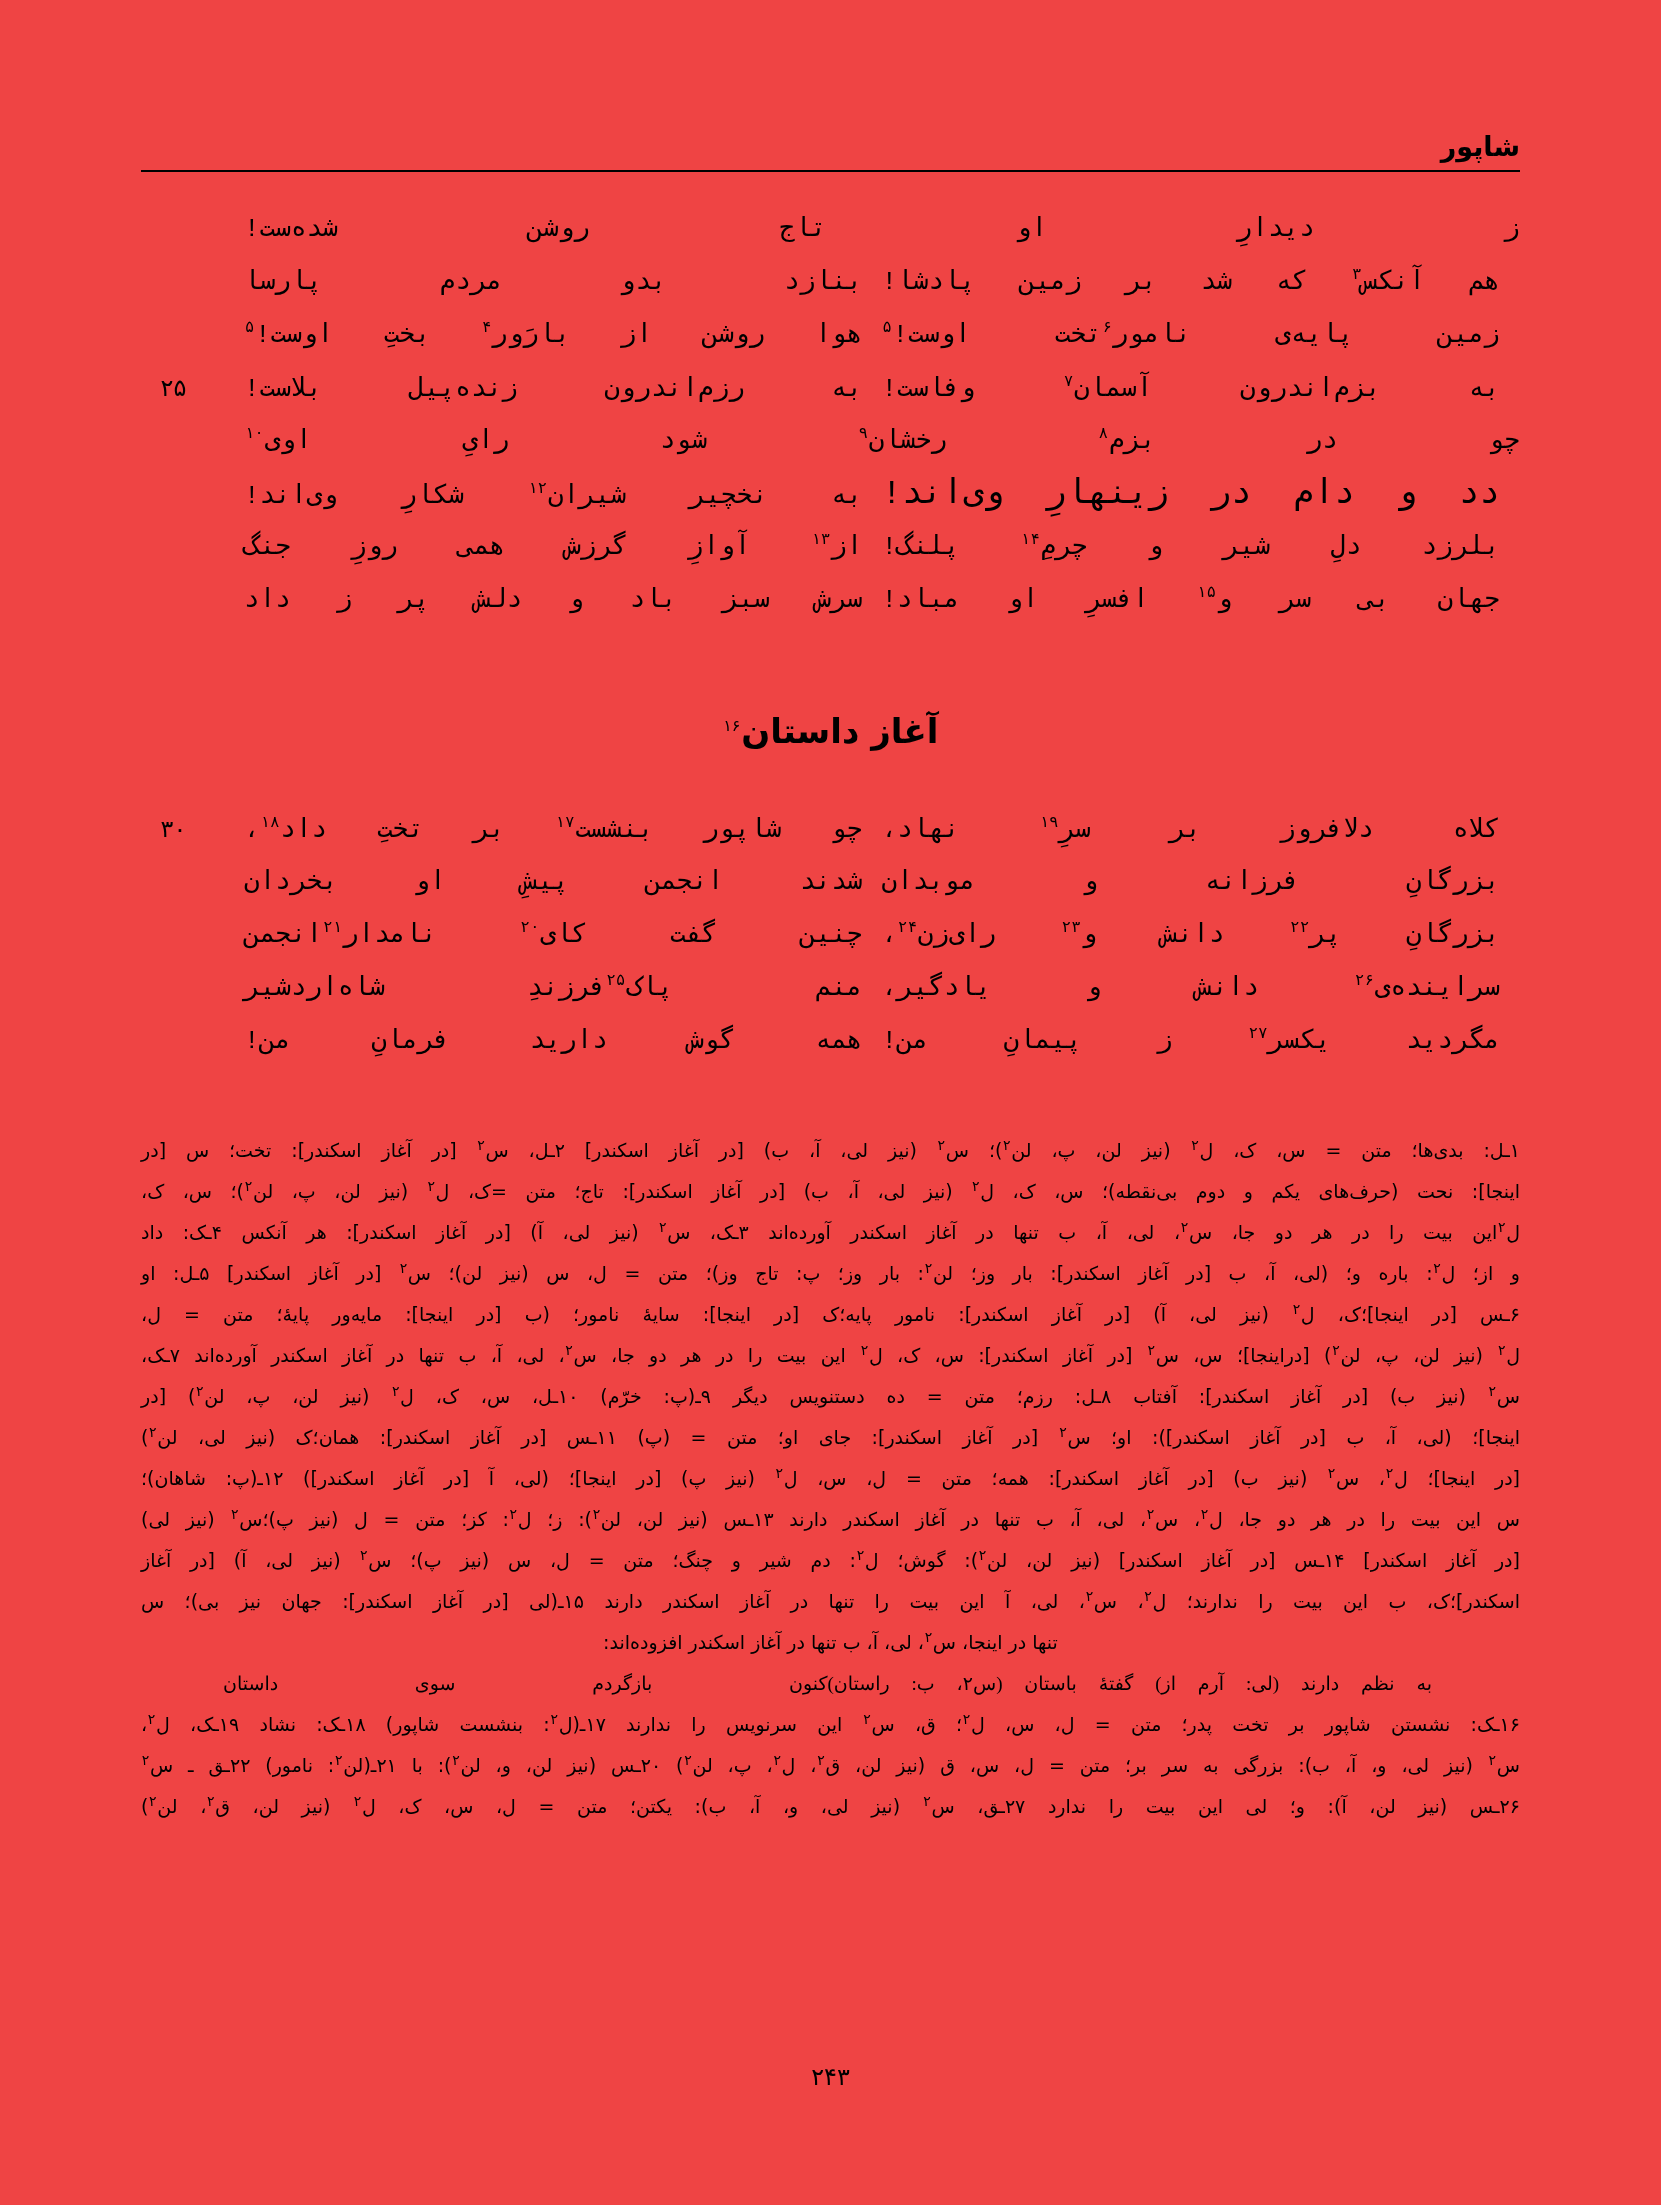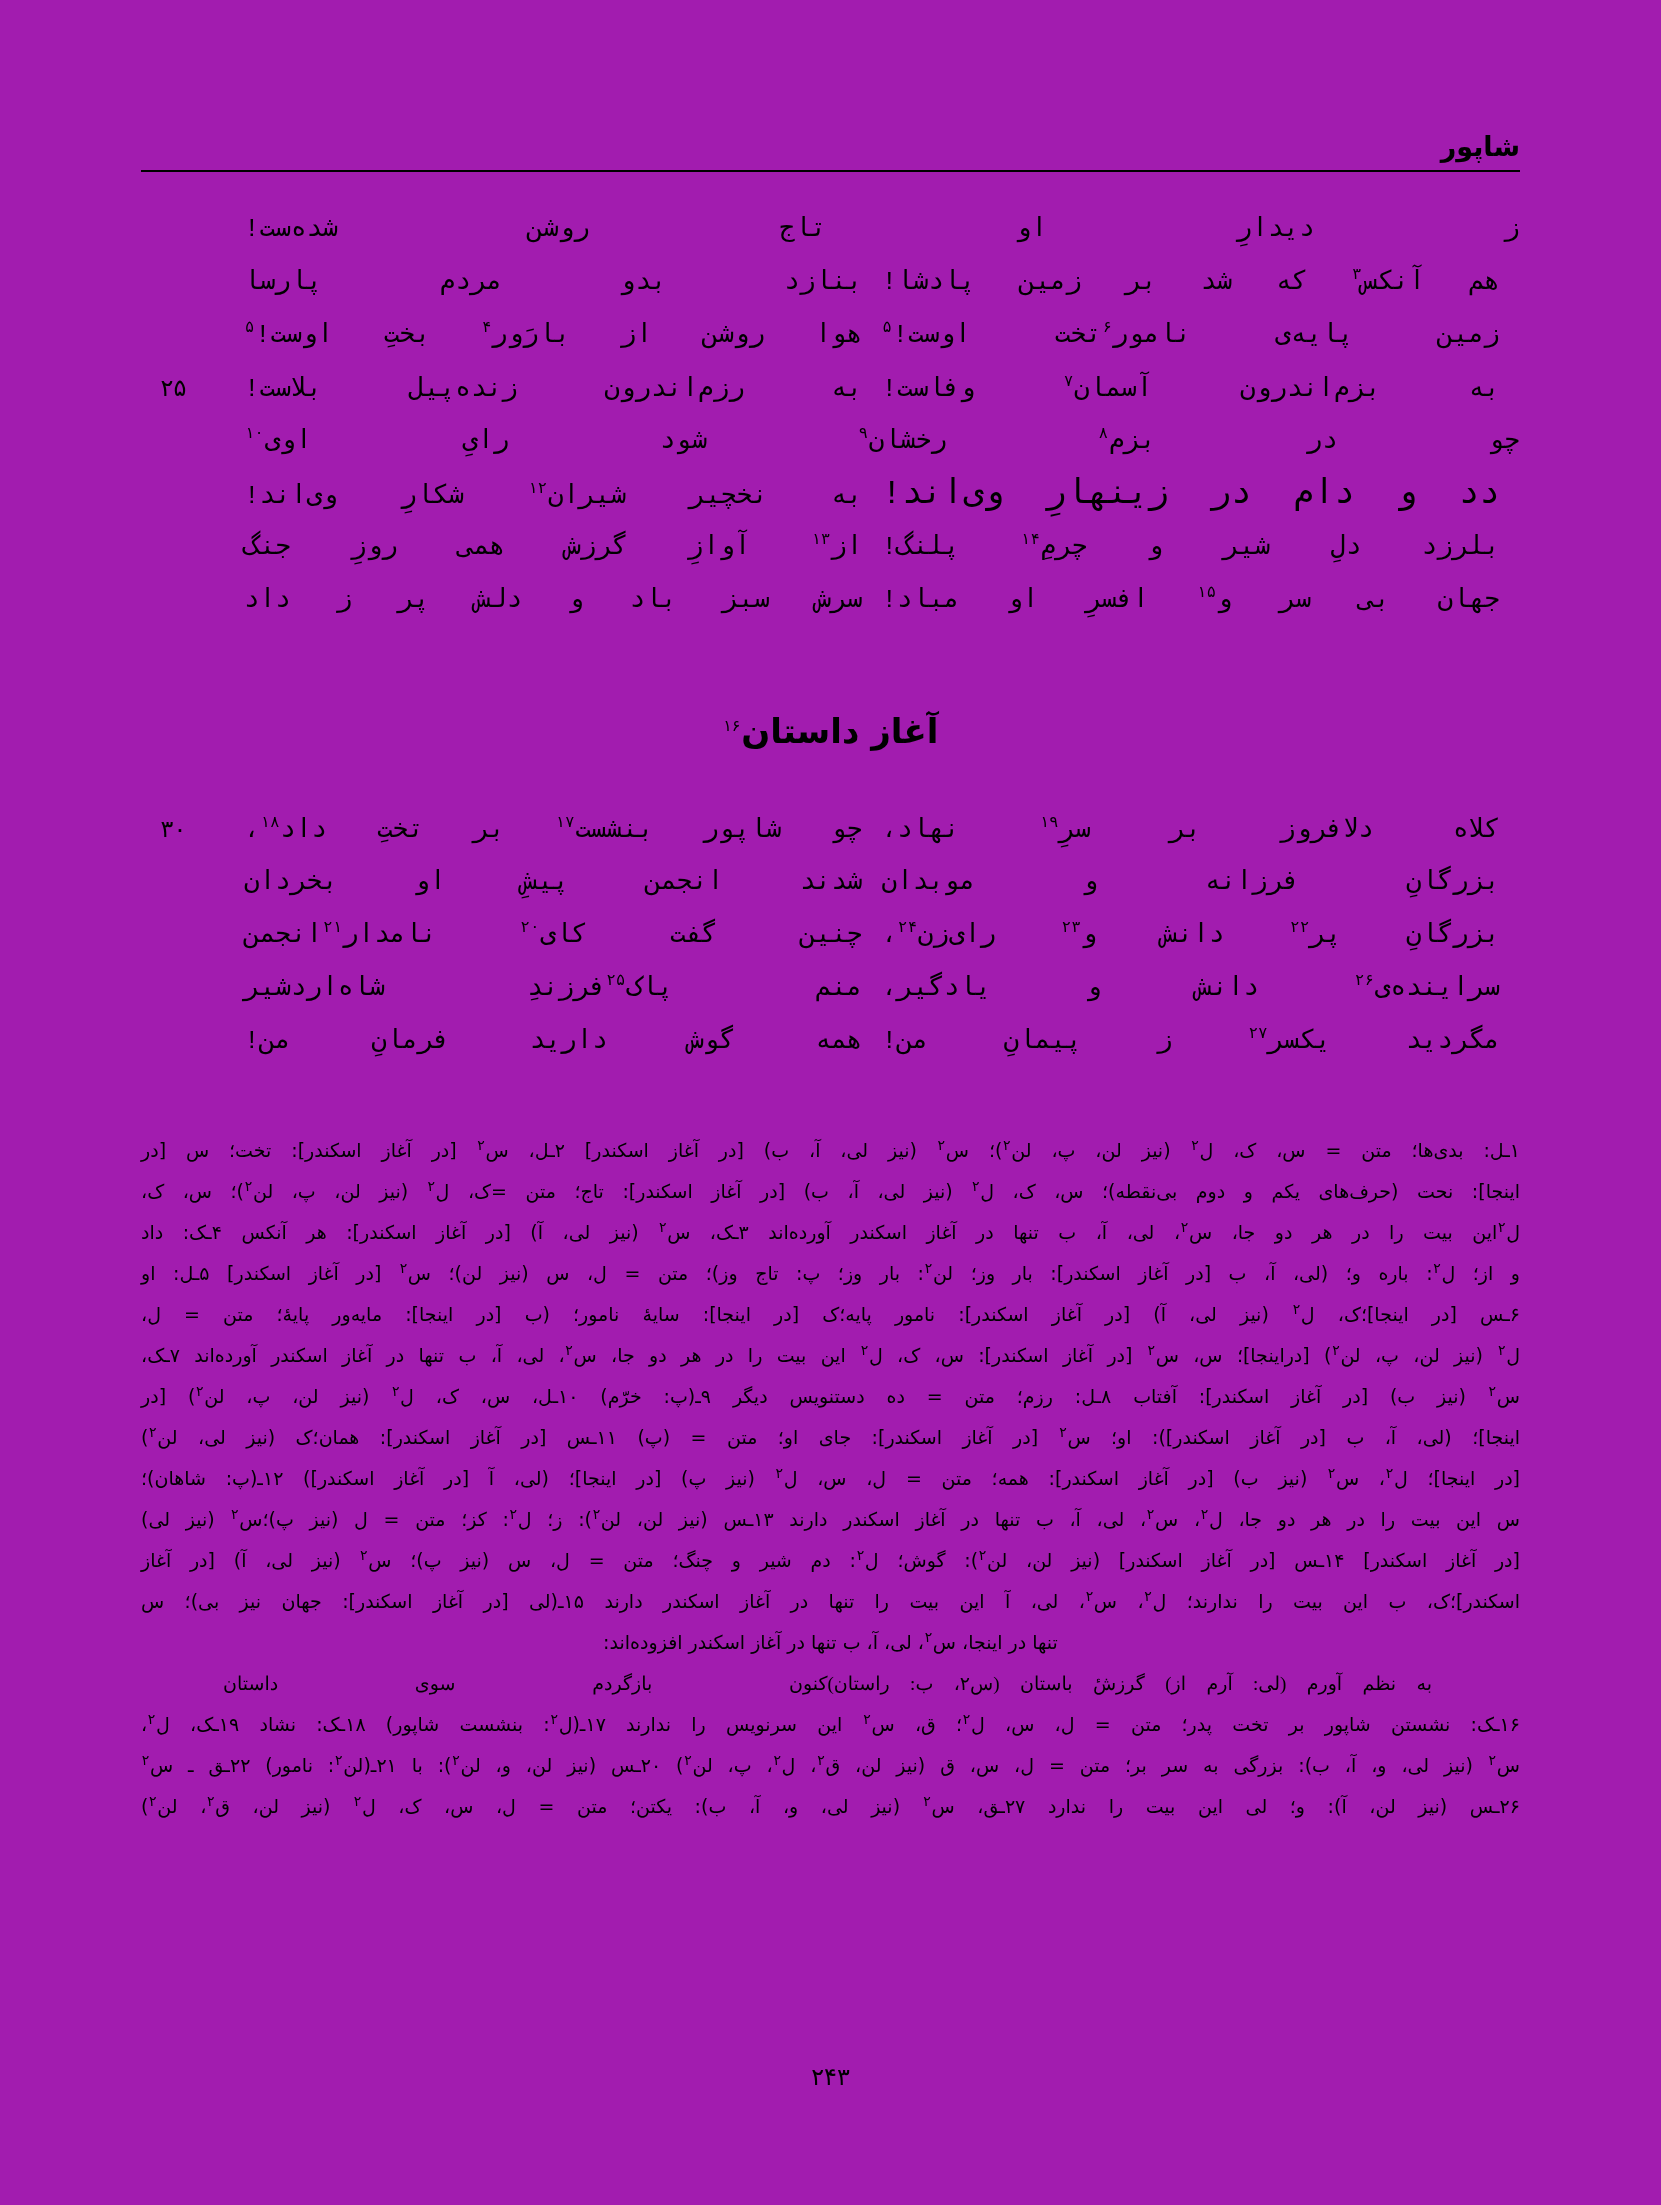--- a/index.html
+++ b/index.html
@@ -9,21 +9,21 @@
     background: #ffffff;
   }
   body {
     font-family: "DejaVu Sans", "Liberation Sans", sans-serif;
     color: #000000;
   }
   .page {
     position: relative;
     width: 1661px;
     height: 2205px;
-    background: #a21caf;
+    background: #ef4444;
     overflow: hidden;
     box-sizing: border-box;
   }
 
   
   .runhead-wrap {
     position: absolute;
     top: 133px;
     right: 141px;
     left: 141px;
@@ -237,21 +237,21 @@
         <div class="app-line" style="font-size: 19px;">ل<sup class="ref">۲</sup> (نیز لن، پ، لن<sup class="ref">۲</sup>) [دراینجا]؛ س، س<sup class="ref">۲</sup> [در آغاز اسکندر]: س، ک، ل<sup class="ref">۲</sup> این بیت را در هر دو جا، س<sup class="ref">۲</sup>، لی، آ، ب تنها در آغاز اسکندر آورده‌اند  ۷ـک،</div>
         <div class="app-line" style="font-size: 19px;">س<sup class="ref">۲</sup> (نیز ب) [در آغاز اسکندر]: آفتاب  ۸ـل: رزم؛ متن = ده دستنویس دیگر  ۹ـ(پ: خرّم)  ۱۰ـل، س، ک، ل<sup class="ref">۲</sup> (نیز لن، پ، لن<sup class="ref">۲</sup>) [در</div>
         <div class="app-line" style="font-size: 19px;">اینجا]؛ (لی، آ، ب [در آغاز اسکندر]): او؛ س<sup class="ref">۲</sup> [در آغاز اسکندر]: جای او؛ متن = (پ)  ۱۱ـس [در آغاز اسکندر]: همان؛ک (نیز لی، لن<sup class="ref">۲</sup>)</div>
         <div class="app-line" style="font-size: 19px;">[در اینجا]؛ ل<sup class="ref">۲</sup>، س<sup class="ref">۲</sup> (نیز ب) [در آغاز اسکندر]: همه؛ متن = ل، س، ل<sup class="ref">۲</sup> (نیز پ) [در اینجا]؛ (لی، آ [در آغاز اسکندر])  ۱۲ـ(پ: شاهان)؛</div>
         <div class="app-line" style="font-size: 19px;">س این بیت را در هر دو جا، ل<sup class="ref">۲</sup>، س<sup class="ref">۲</sup>، لی، آ، ب تنها در آغاز اسکندر دارند  ۱۳ـس (نیز لن، لن<sup class="ref">۲</sup>): ز؛ ل<sup class="ref">۲</sup>: کز؛ متن = ل (نیز پ)؛س<sup class="ref">۲</sup> (نیز لی)</div>
         <div class="app-line" style="font-size: 19px;">[در آغاز اسکندر]  ۱۴ـس [در آغاز اسکندر] (نیز لن، لن<sup class="ref">۲</sup>): گوش؛ ل<sup class="ref">۲</sup>: دم شیر و چنگ؛ متن = ل، س (نیز پ)؛ س<sup class="ref">۲</sup> (نیز لی، آ) [در آغاز</div>
         <div class="app-line" style="font-size: 19px;">اسکندر]؛ک، ب این بیت را ندارند؛ ل<sup class="ref">۲</sup>، س<sup class="ref">۲</sup>، لی، آ این بیت را تنها در آغاز اسکندر دارند  ۱۵ـ(لی [در آغاز اسکندر]: جهان نیز بی)؛ س</div>
         <div class="app-line last" style="font-size: 19px;">تنها در اینجا، س<sup class="ref">۲</sup>، لی، آ، ب تنها در آغاز اسکندر افزوده‌اند:</div>
       </div>
     <div class="app-couplet">
-      <div class="ah a-left" style="font-size: 19px;">به نظم آورم (لی: آرم از) گرزشٔ باستان (س۲، ب: راستان)</div>
+      <div class="ah a-left" style="font-size: 19px;">به نظم دارند (لی: آرم از) گفتهٔ باستان (س۲، ب: راستان)</div>
       <div class="ah a-right" style="font-size: 19px;">کنون بازگردم سوی داستان</div>
     </div>
     <div id="app-lines-after">
         <div class="app-line" style="font-size: 19px;">۱۶ـک: نشستن شاپور بر تخت پدر؛ متن = ل، س، ل<sup class="ref">۲</sup>؛ ق، س<sup class="ref">۲</sup> این سرنویس را ندارند  ۱۷ـ(ل<sup class="ref">۲</sup>: بنشست شاپور)  ۱۸ـک: نشاد  ۱۹ـک، ل<sup class="ref">۲</sup>،</div>
         <div class="app-line" style="font-size: 19px;">س<sup class="ref">۲</sup> (نیز لی، و، آ، ب): بزرگی به سر بر؛ متن = ل، س، ق (نیز لن، ق<sup class="ref">۲</sup>، ل<sup class="ref">۲</sup>، پ، لن<sup class="ref">۲</sup>)  ۲۰ـس (نیز لن، و، لن<sup class="ref">۲</sup>): با  ۲۱ـ(لن<sup class="ref">۲</sup>: نامور)  ۲۲ـق ـ س<sup class="ref">۲</sup></div>
         <div class="app-line" style="font-size: 19px;">۲۶ـس (نیز لن، آ): و؛ لی این بیت را ندارد  ۲۷ـق، س<sup class="ref">۲</sup> (نیز لی، و، آ، ب): یکتن؛ متن = ل، س، ک، ل<sup class="ref">۲</sup> (نیز لن، ق<sup class="ref">۲</sup>، لن<sup class="ref">۲</sup>)</div>
       </div>
   </div>
 
   <div class="folio">۲۴۳</div>

